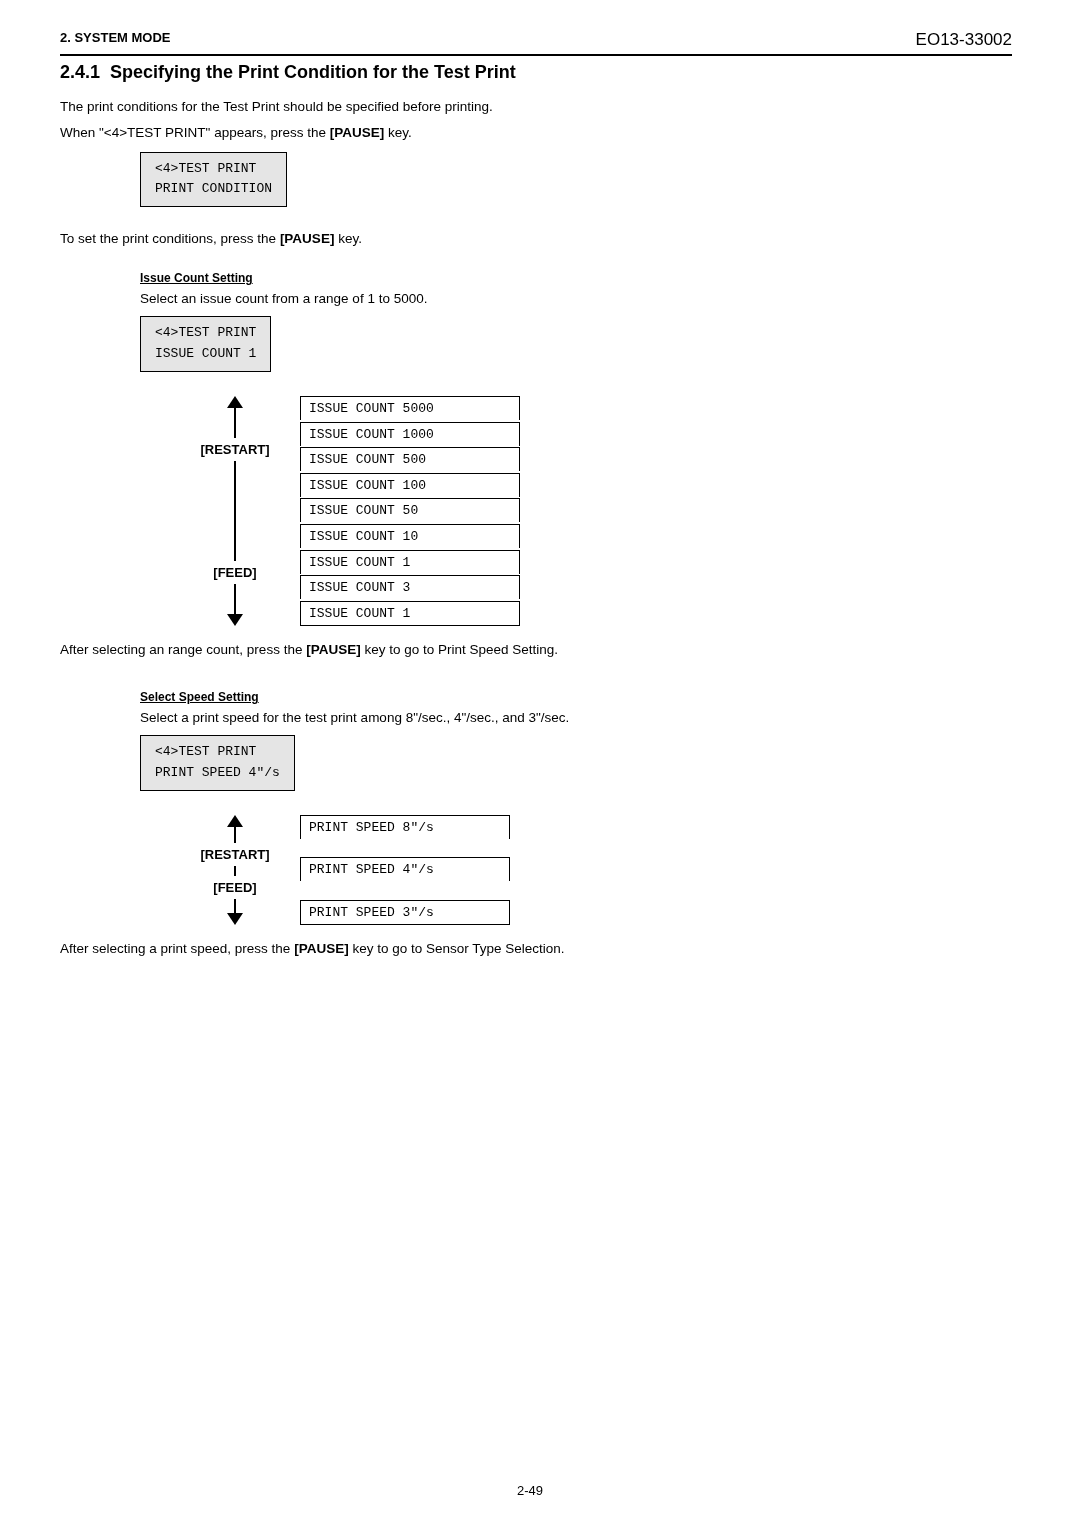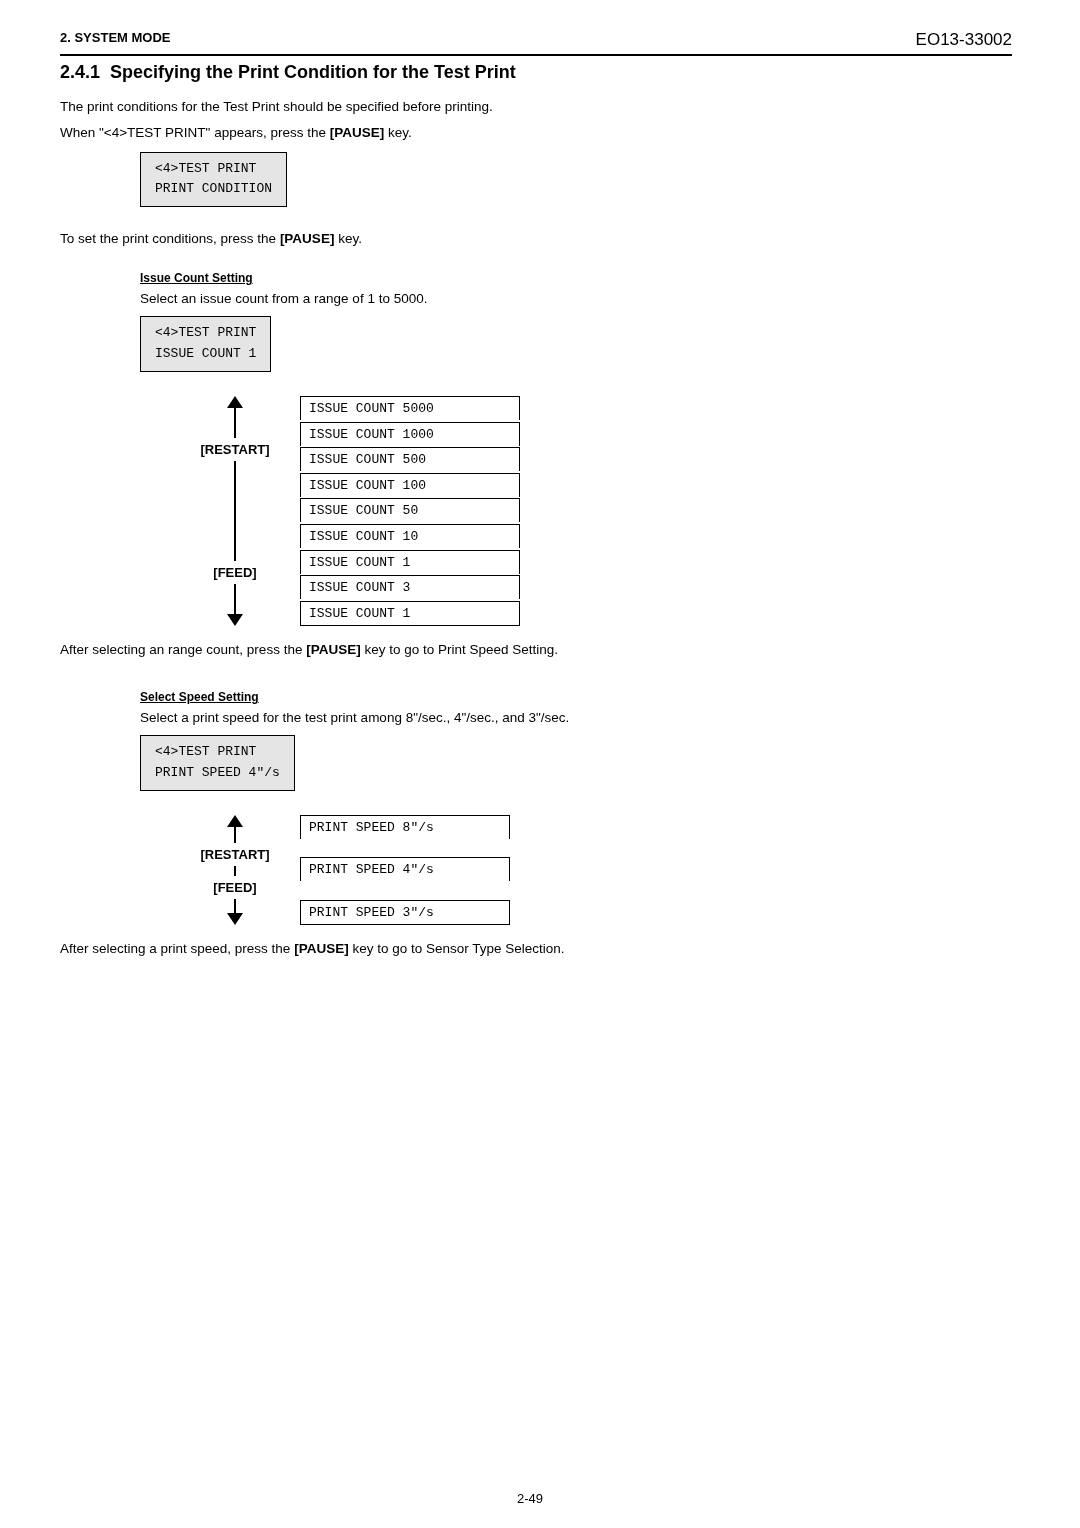--- a/index.html
+++ b/index.html
@@ -142,21 +142,21 @@
     }
     .speed-row:last-child {
       border-bottom: 1.5px solid #000;
     }
     .line-seg {
       width: 2px;
       background: #000;
     }
     .page-number {
       position: absolute;
-      bottom: 22px;
+      bottom: 30px;
       left: 50%;
       transform: translateX(-50%);
       font-size: 13px;
     }
     .section-gap { margin-bottom: 22px; }
     .section-gap2 { margin-bottom: 30px; }
     .bold { font-weight: bold; }
   </style>
 </head>
 <body>

